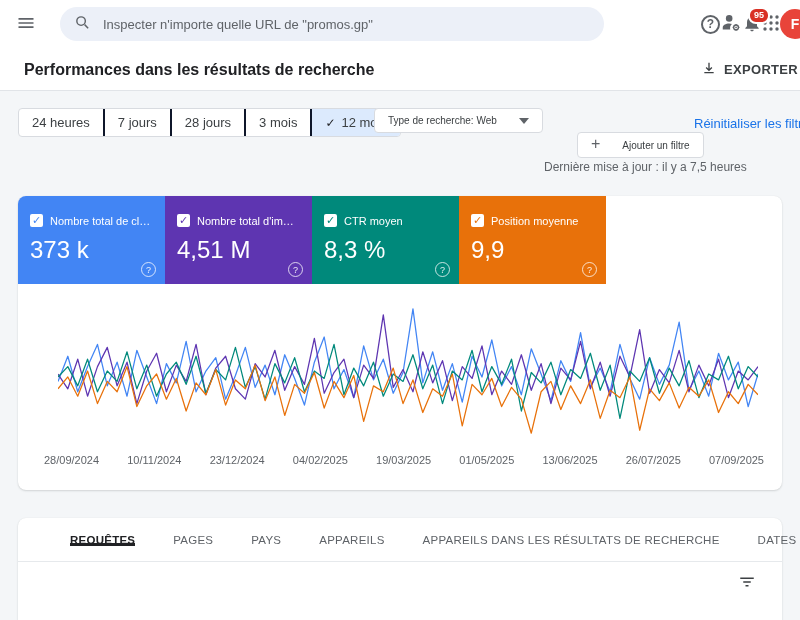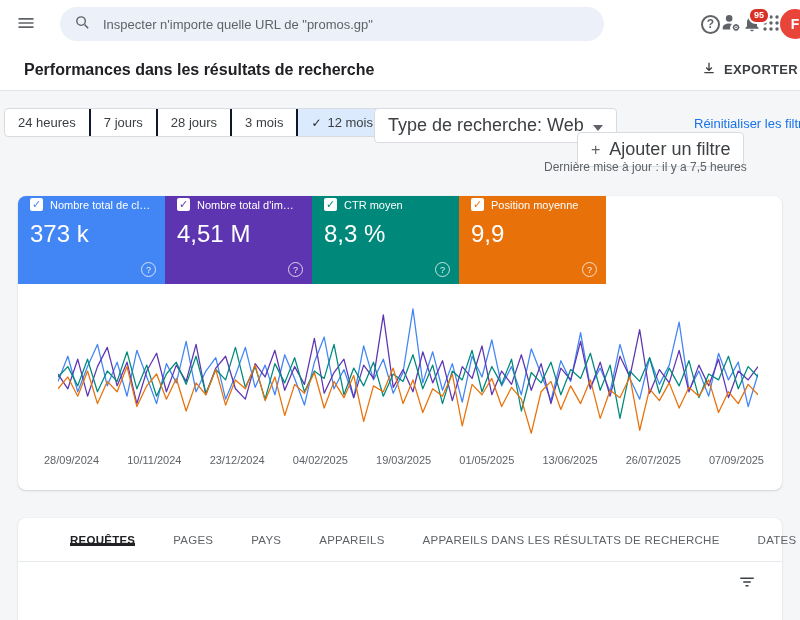--- a/index.html
+++ b/index.html
@@ -57,38 +57,38 @@
   }
   .page-title { font-size:16px; color:#202124; }
   .export-btn {
     display:flex; align-items:center; gap:7px;
     background:none; border:none; cursor:pointer;
     font-family:inherit; font-size:13px; font-weight:600; letter-spacing:.3px; color:#3c4043;
   }
 
   
   .range-group {
-    position:absolute; top:108px; left:4px;
+    position:absolute; top:108px; left:18px;
     display:flex; background:#fff; border:1px solid #d8dbe0; border-radius:4px; overflow:hidden;
   }
   .range-chip {
     display:flex; align-items:center; gap:6px;
     padding:6px 13px; font-size:13px; color:#3c4043; cursor:pointer; white-space:nowrap;
   }
   .range-chip + .range-chip { border-left:2px solid #0f172a; }
   .range-chip .check { display:none; font-size:12px; color:#202124; }
   .range-chip .check::before { content:"\2713"; }
   .range-chip.selected { background:#dceafd; }
   .range-chip.selected .check { display:inline; }
 
   .chip-box {
     position:absolute; top:108px;
-    display:flex; align-items:center; gap:9px;
+    display:flex; align-items:center; gap:22px;
     background:#fff; border:1px solid #d8dbe0; border-radius:4px;
-    padding:6px 13px; font-size:18px; color:#3c4043; cursor:pointer; white-space:nowrap;
+    padding:6px 13px; font-size:10px; color:#3c4043; cursor:pointer; white-space:nowrap;
     font-family:inherit;
   }
   .type-chip { left:374px; }
   .add-chip  { left:577px;margin-top:24px; }
   .plus-sign::before { content:"+"; font-size:16px; line-height:10px; color:#5f6368; }
   .reset-link {
     position:absolute; top:108px; left:694px; height:30px;
     display:flex; align-items:center;
     background:none; border:none; cursor:pointer; font-family:inherit;
     color:#1a73e8; font-size:13px; white-space:nowrap;
@@ -100,21 +100,21 @@
 
   
   .main-panel {
     position:absolute; top:196px; left:18px; width:764px; height:294px;
     background:#fff; border-radius:8px; overflow:hidden;
     box-shadow:0 1px 2px rgba(60,64,67,.18), 0 0 1px rgba(60,64,67,.1);
   }
   .cards-row { display:flex; }
   .metric-card {
     width:147px; height:88px; position:relative; color:#fff;
-    padding:2px 12px; cursor:pointer;
+    padding:18px 12px; cursor:pointer;
   }
   .mc-head { display:flex; align-items:center; gap:7px; }
   .mc-cb {
     width:13px; height:13px; background:#fff; border-radius:2px; flex:0 0 auto;
     display:flex; align-items:center; justify-content:center;
     font-size:11px; font-weight:bold; line-height:1;
   }
   .mc-cb::before { content:"\2713"; }
   .mc-label {
     font-size:11px; white-space:nowrap; overflow:hidden; text-overflow:ellipsis; max-width:102px;

